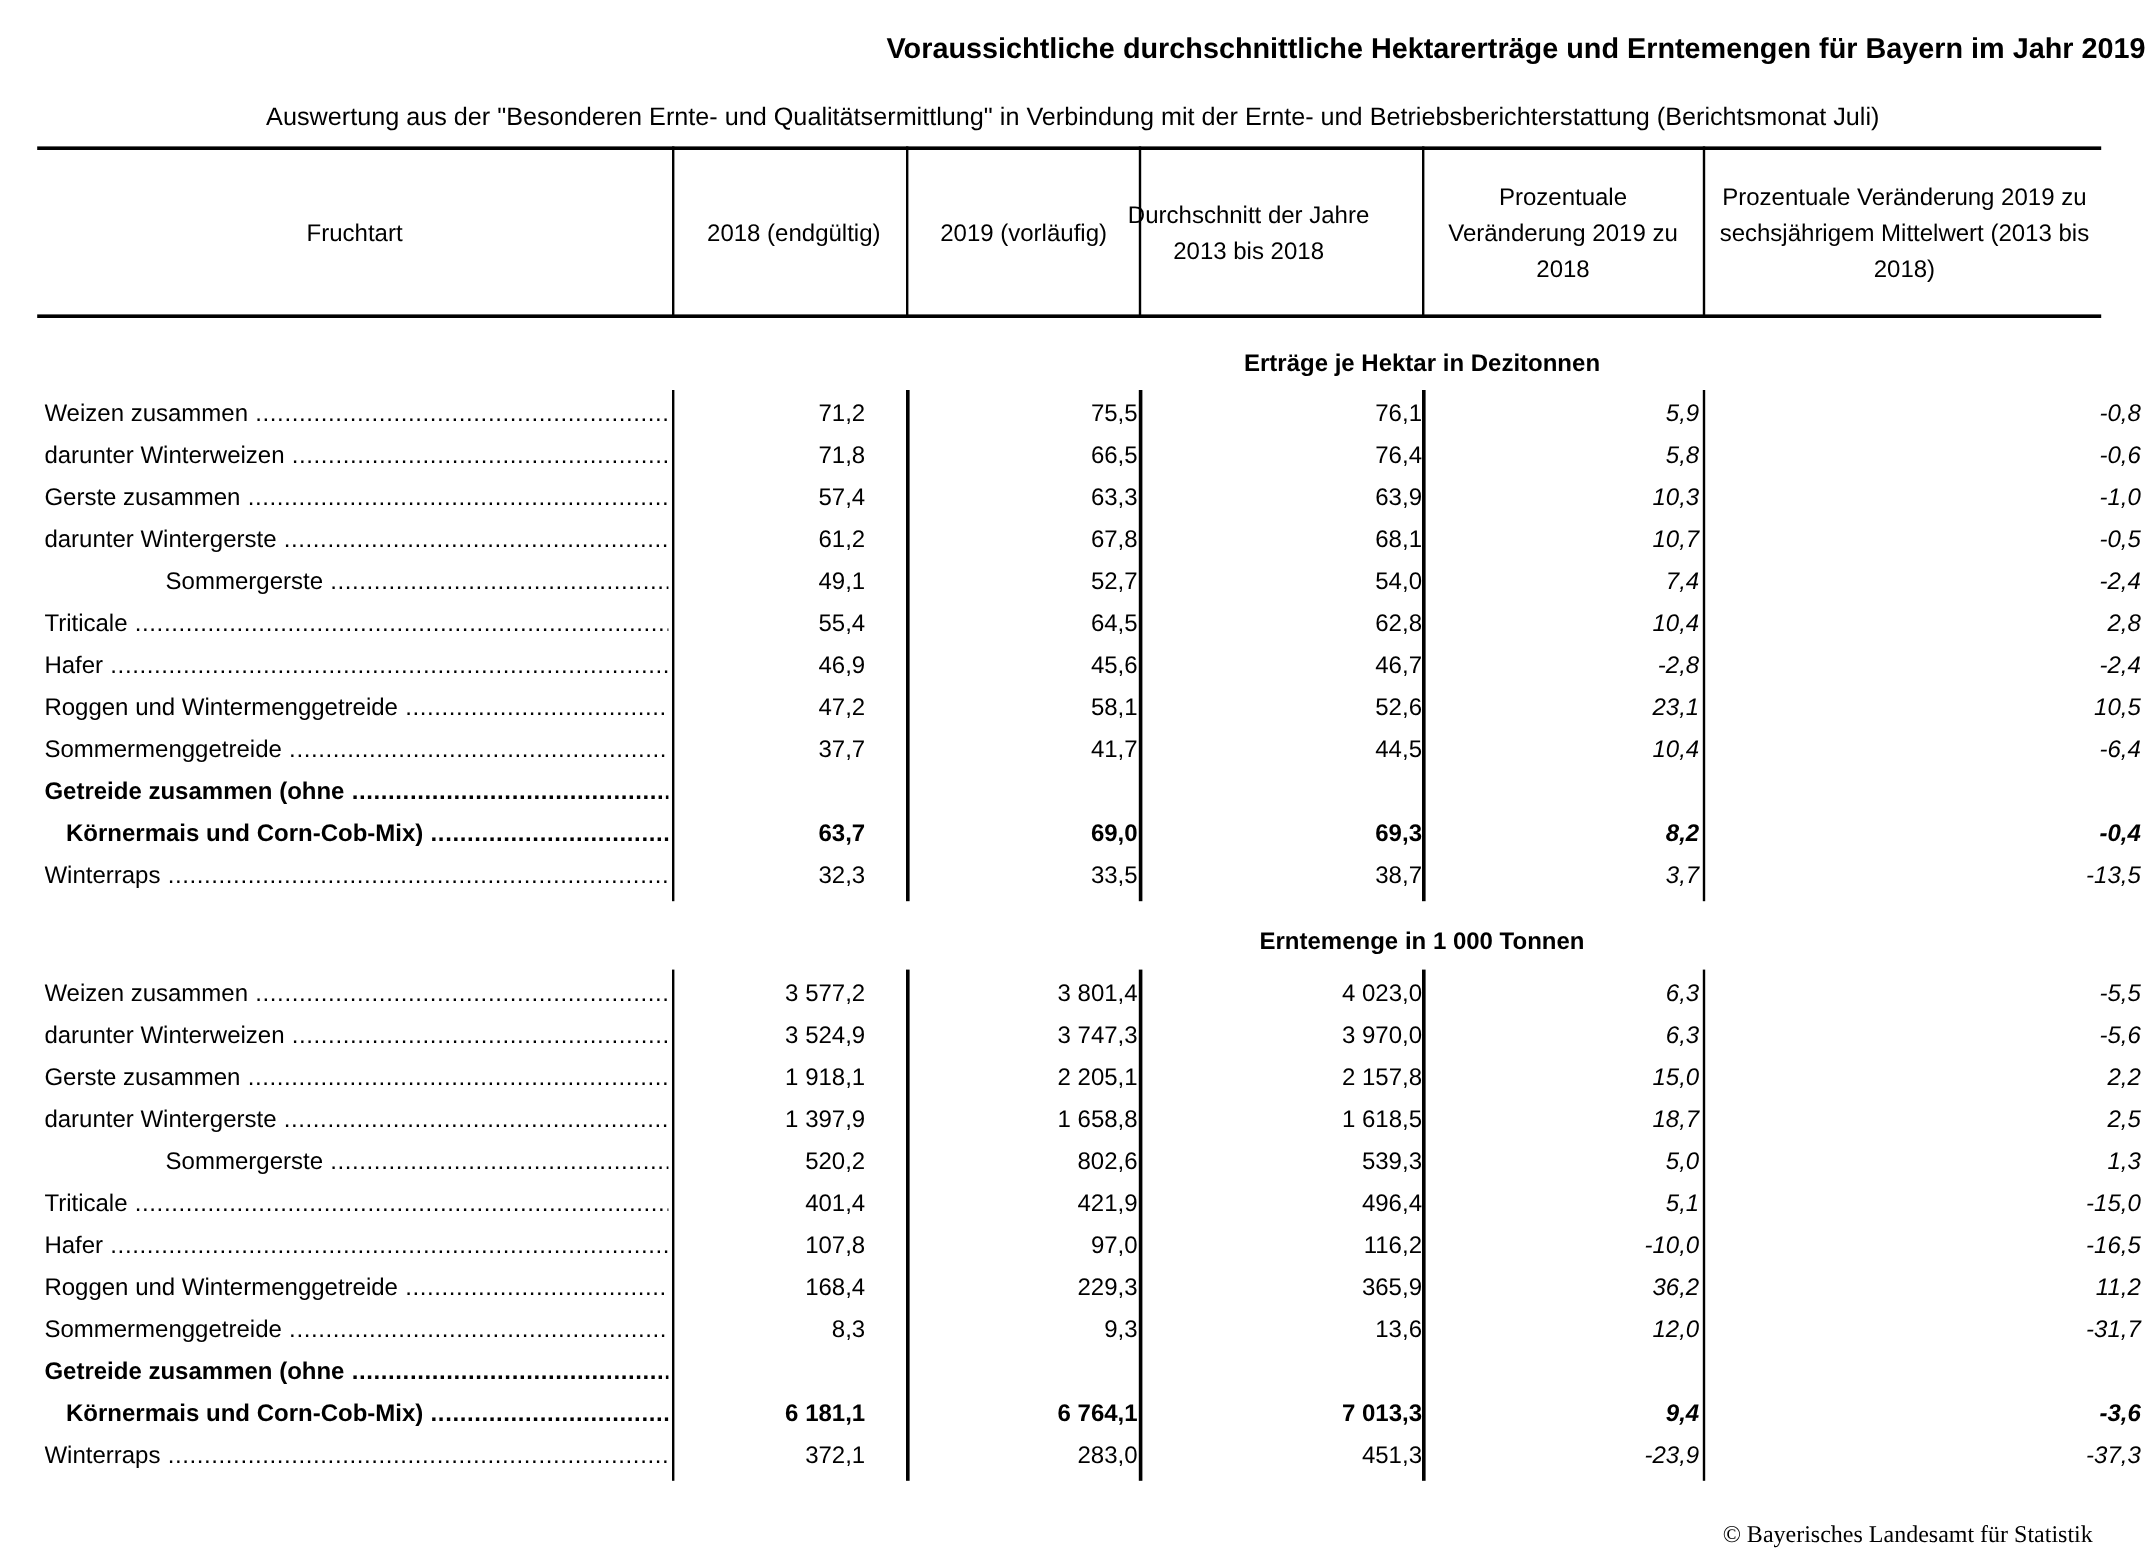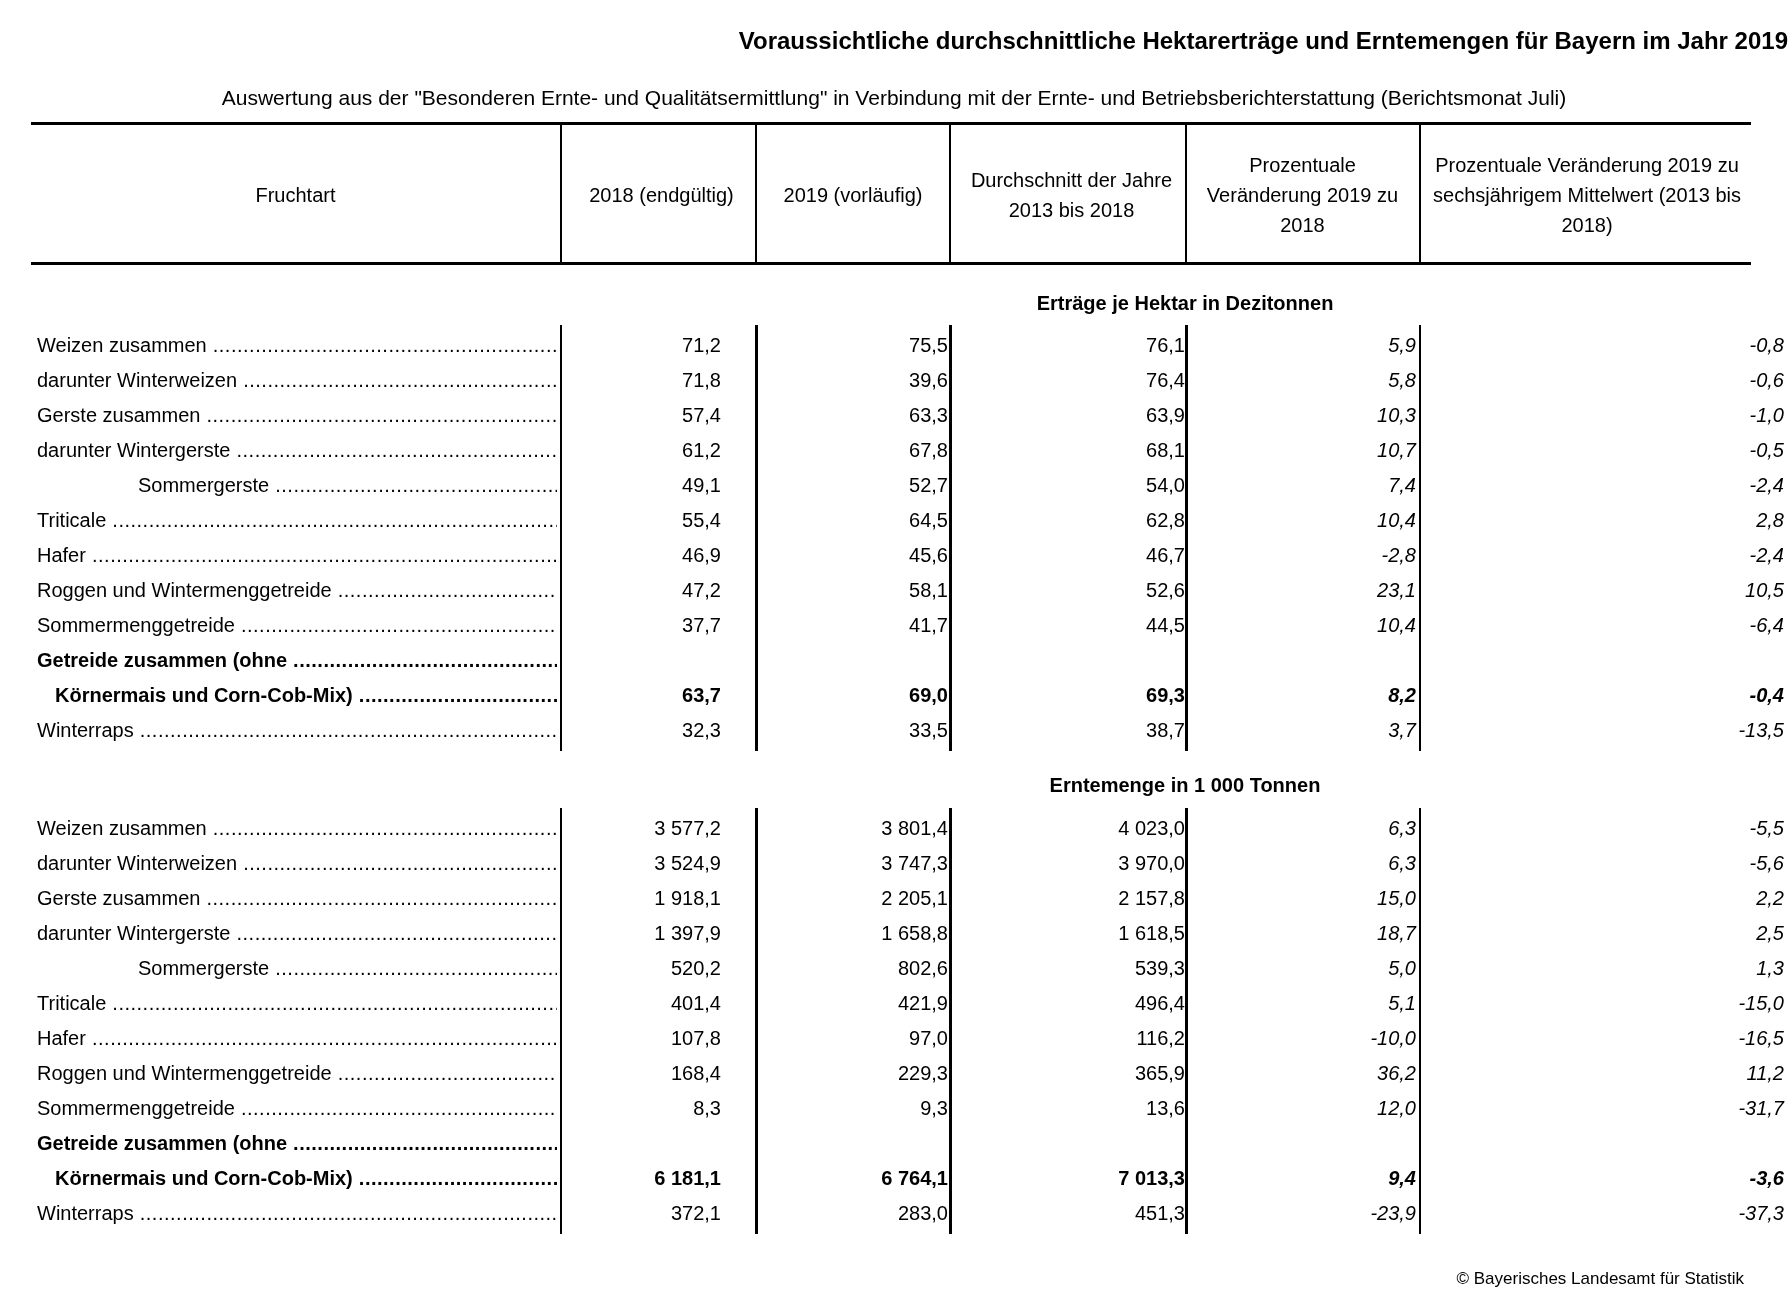--- a/index.html
+++ b/index.html
@@ -20,41 +20,41 @@
   .row .label.indent1 { padding-left: 18px; width: 502px; }
   .row .label.indent2 { padding-left: 101px; width: 419px; }
   .row .label .dots { letter-spacing: 0.5px; }
   .row .num { position: absolute; text-align: right; white-space: nowrap; }
   .c1 { left: 560px; width: 161px; }
   .c2 { left: 756px; width: 192px; }
   .c3 { left: 952px; width: 233px; }
   .c4 { left: 1188px; width: 228px; font-style: italic; }
   .c5 { left: 1422px; width: 322px; font-style: italic; padding-left: 40px; }
   .row.bold { font-weight: bold; }
-  .copyright { position: absolute; right: 44px; top: 1266px; font-size: 17px; line-height: 26px; }
+  .copyright { position: absolute; right: 44px; top: 1266px; font-size: 20px; line-height: 26px; font-family: Liberation Serif, serif; }
 </style>
 </head>
 <body>
 
 <div class="title">Voraussichtliche durchschnittliche Hektarerträge und Erntemengen für Bayern im Jahr 2019</div>
 <div class="subtitle">Auswertung aus der "Besonderen Ernte- und Qualitätsermittlung" in Verbindung mit der Ernte- und Betriebsberichterstattung (Berichtsmonat Juli)</div>
 
 <div class="rule" style="top:122px;"></div>
 <div class="rule" style="top:262px;"></div>
 
 <div class="vline" style="left:560px; top:122px; height:142px; width:2px;"></div>
 <div class="vline" style="left:755px; top:122px; height:142px; width:2px;"></div>
 <div class="vline" style="left:949px; top:122px; height:142px; width:2px;"></div>
 <div class="vline" style="left:1185px; top:122px; height:142px; width:2px;"></div>
 <div class="vline" style="left:1419px; top:122px; height:142px; width:2px;"></div>
 
 <div class="hdr" style="left:31px; width:529px;">Fruchtart</div>
 <div class="hdr" style="left:562px; width:199px;text-align:right;">2018 (endgültig)</div>
 <div class="hdr" style="left:757px; width:192px;">2019 (vorläufig)</div>
-<div class="hdr" style="left:964px; width:215px;">Durchschnitt der Jahre 2013 bis 2018</div>
+<div class="hdr" style="left:933px; width:215px;">Durchschnitt der Jahre 2013 bis 2018</div>
 <div class="hdr" style="left:1200px; width:205px;">Prozentuale Veränderung 2019 zu 2018</div>
 <div class="hdr" style="left:1432px; width:310px;">Prozentuale Veränderung 2019 zu sechsjährigem Mittelwert (2013 bis 2018)</div>
 
 <div class="section-heading" style="top:290px;">Erträge je Hektar in Dezitonnen</div>
 <div class="section-heading" style="top:772px;">Erntemenge in 1 000 Tonnen</div>
 
 <div id="vlines">
     <div class="vline" style="left: 560px; width: 2px; top: 325px; height: 426px;"></div>
     <div class="vline" style="left: 755px; width: 3px; top: 325px; height: 426px;"></div>
     <div class="vline" style="left: 949px; width: 3px; top: 325px; height: 426px;"></div>
@@ -72,21 +72,21 @@
       <div class="label"><span>Weizen zusammen</span><span class="dots"> ................................................................................................................................................................</span></div>
       <div class="num c1">71,2</div>
       <div class="num c2">75,5</div>
       <div class="num c3">76,1</div>
       <div class="num c4">5,9</div>
       <div class="num c5">-0,8</div>
     </div>
     <div class="row" style="top: 363px;">
       <div class="label"><span>darunter Winterweizen</span><span class="dots"> ................................................................................................................................................................</span></div>
       <div class="num c1">71,8</div>
-      <div class="num c2">39,6</div>
+      <div class="num c2">66,5</div>
       <div class="num c3">76,4</div>
       <div class="num c4">5,8</div>
       <div class="num c5">-0,6</div>
     </div>
     <div class="row" style="top: 398px;">
       <div class="label"><span>Gerste zusammen</span><span class="dots"> ................................................................................................................................................................</span></div>
       <div class="num c1">57,4</div>
       <div class="num c2">63,3</div>
       <div class="num c3">63,9</div>
       <div class="num c4">10,3</div>

